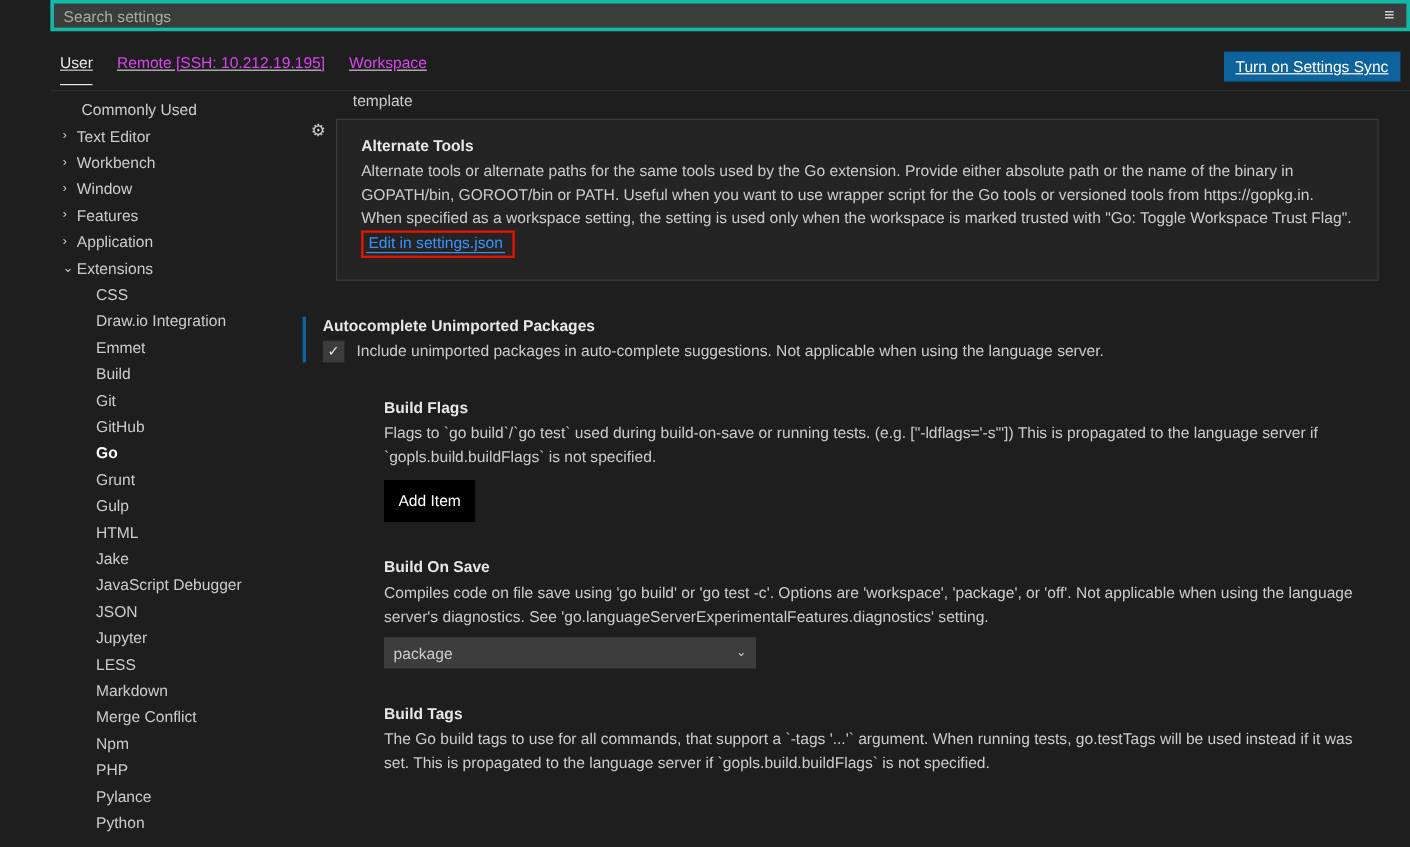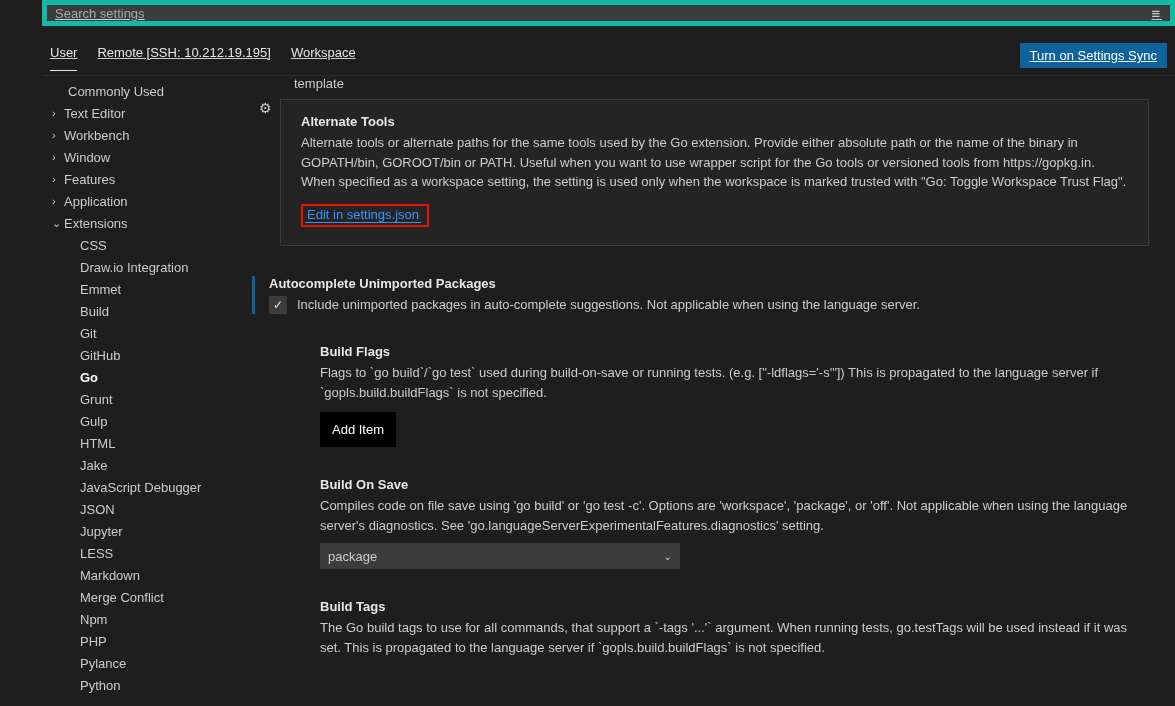--- a/index.html
+++ b/index.html
@@ -1,50 +1,50 @@
 <!DOCTYPE html>
 <html><head>
 <meta charset="utf-8">
 <style>
 * { margin:0; padding:0; box-sizing:border-box; font-family:"Segoe UI",Arial,sans-serif; }
 body { background:#1e1e1e; color:#ccc; width:1175px; height:706px; overflow:hidden; font-size:13px; }
 .page { display:flex; flex-direction:column; height:100%; padding-left:42px; }
-.search-bar { background:#3c3c3c; height:26px; display:flex; align-items:center; padding:0 8px; margin:0 0 0 0; border:5px solid #14b8a6;text-decoration:underline; }
+.search-bar { background:#3c3c3c; height:26px; display:flex; align-items:center; padding:0 8px; margin:0 0 0 0; border:3px solid #14b8a6; }
 .search-bar input { background:transparent; border:none; outline:none; color:#ccc; font-size:13px; flex:1; }
 .search-bar input::placeholder { color:#aaa; }
 .search-menu { font-family:monospace; color:#ccc; font-size:14px; letter-spacing:2px; cursor:pointer; }
 .tabs-row { display:flex; align-items:center; padding:10px 8px 0 8px; border-bottom:1px solid #2d2d2d; height:50px; }
 .tabs { display:flex; gap:20px;text-decoration:underline; }
-.tab { color:#e5e5e5; padding:4px 0 10px 0; cursor:pointer; font-size:13px; }
+.tab { color:#d946ef; padding:4px 0 10px 0; cursor:pointer; font-size:13px; }
 .tab.active { color:#e7e7e7; border-bottom:1px solid #e7e7e7; }
 .sync-btn { margin-left:auto; background:#0e639c; color:#fff; border:none; padding:5px 10px; font-size:13px; cursor:pointer;text-decoration:underline; }
 .body-row { display:flex; flex:1; min-height:0; }
 .sidebar { width:210px; overflow-y:auto; padding-top:4px; position:relative; }
 .sidebar::-webkit-scrollbar, .content::-webkit-scrollbar { width:10px; }
 .sidebar::-webkit-scrollbar-thumb, .content::-webkit-scrollbar-thumb { background:#424242; }
 .cat-item { display:flex; align-items:center; padding:3px 0 3px 10px; color:#ccc; cursor:pointer; font-size:13px; height:22px; }
 .cat-item.indent1 { padding-left:26px; }
 .cat-item .chev { width:12px; display:inline-block; font-size:11px; color:#ccc; }
 .ext-list { padding-left:34px; }
 .ext-item { padding:3px 4px; color:#ccc; cursor:pointer; font-size:13px; height:22px; display:flex; align-items:center; }
 .ext-item.active { color:#fff; font-weight:600; }
 .content { flex:1; overflow-y:auto; padding:0 24px 0 0; }
 .setting { margin:0 0 30px 0; padding-left:28px; position:relative; }
 .setting.boxed { border-left:1px solid #3c3c3c; border-top:1px solid #3c3c3c; border-right:1px solid #3c3c3c; border-bottom:1px solid #3c3c3c; background:#242424; padding:14px 16px 18px 20px; margin-left:28px; margin-right:2px; }
 .gear { position:absolute; left:-22px; top:0; color:#ccc; font-size:14px; cursor:pointer; }
 .setting.bar { border-left:3px solid #0e639c; padding-left:14px; }
 .stitle { font-weight:600; color:#e7e7e7; margin-bottom:4px; font-size:13px; }
 .sdesc { color:#ccc; line-height:1.5; font-size:13px; }
 .edit-link { display:inline-block; margin-top:12px; color:#3794ff; text-decoration:underline; font-size:13px; cursor:pointer; }
-.red-box { border:2px solid #e51400; padding:1px 6px 2px 2px; display:inline-block; margin-top:12px; }
+.red-box { border:2px solid #e51400; padding:1px 6px 2px 2px; display:inline-block; }
 .red-box .edit-link { margin:0; padding:0 2px; border-bottom:1px solid #3794ff; text-decoration:none; }
 .checkbox-row { display:flex; align-items:flex-start; gap:10px; }
 .chk { width:18px; height:18px; background:#3c3c3c; display:flex; align-items:center; justify-content:center; font-size:12px; color:#e7e7e7; cursor:pointer; flex-shrink:0; margin-top:1px; }
 .add-btn { background:#000000; color:#fff; border:none; padding:10px 12px; font-size:13px; cursor:pointer; margin-top:10px; }
-.select { background:#3c3c3c; border:none; color:#ccc; padding:4px 8px; width:360px; height:26px; margin-top:8px; display:flex; align-items:center; justify-content:space-between; cursor:pointer; }
+.select { background:#3c3c3c; border:none; color:#ccc; padding:4px 8px; width:310px; height:26px; margin-top:8px; display:flex; align-items:center; justify-content:space-between; cursor:pointer; }
 .select .chev-d { font-size:10px; color:#ccc; }
 .template-tag { color:#ccc; font-size:13px; margin-left:42px; margin-bottom:8px; }
 .content-inner { padding-top:0; }
 </style>
 </head>
 <body>
 
 <div class="page">
   <div class="search-bar">
     <input type="text" placeholder="Search settings" style="">

